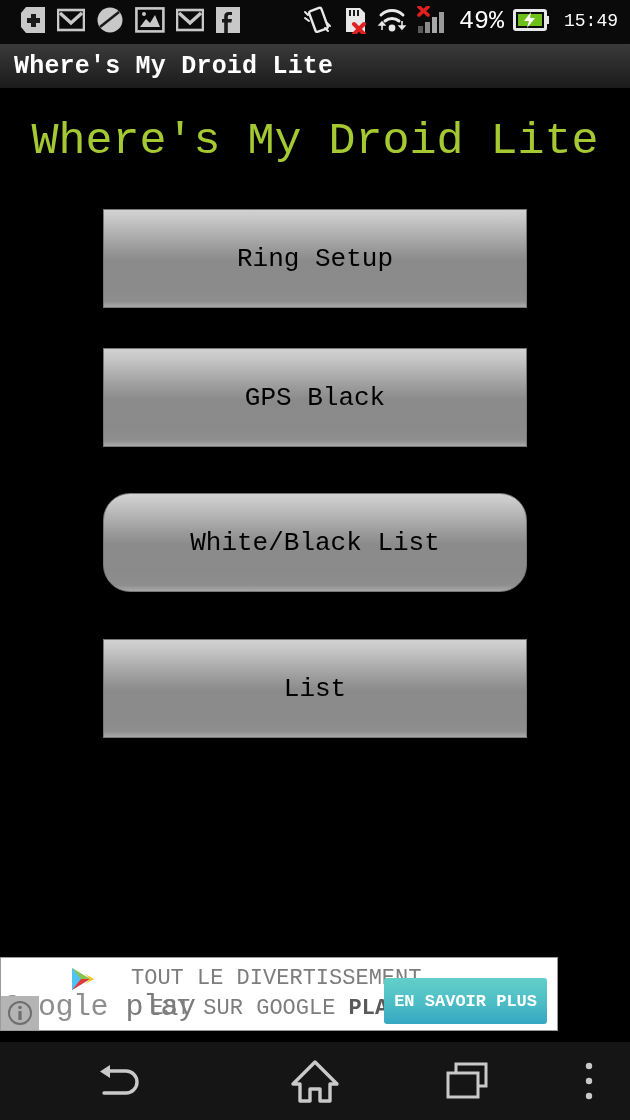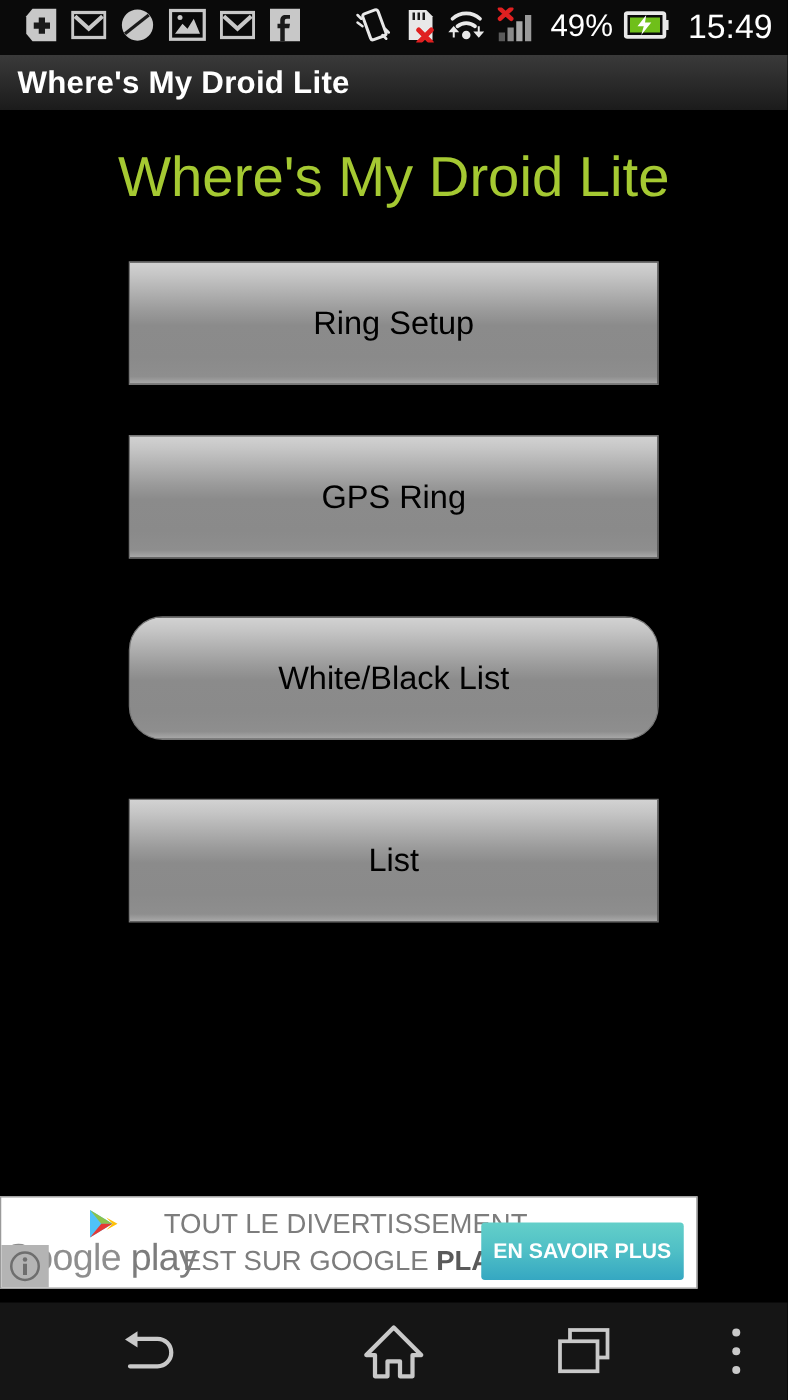--- a/index.html
+++ b/index.html
@@ -12,20 +12,21 @@
     height: 1120px;
     overflow: hidden;
     font-family: "Liberation Sans", sans-serif;
     -webkit-font-smoothing: antialiased;
   }
   .screen {
     position: relative;
     width: 630px;
     height: 1120px;
     background: #000000;
+    font-family: Liberation Mono, monospace;
   }
 
   
   .status-bar {
     position: absolute;
     left: 0; top: 0;
     width: 630px; height: 44px;
     background: #0a0a0a;
     display: flex;
     align-items: center;
@@ -48,21 +49,21 @@
   .sicon { display: block; }
   .battery-pct {
     color: #ffffff;
     font-size: 25px;
     letter-spacing: 0px;
     line-height: 1;
     padding-bottom: 2px;
   }
   .clock {
     color: #ffffff;
-    font-size: 27px;
+    font-size: 18px;
     line-height: 1;
     padding-bottom: 2px;
     margin-left: 6px;
   }
 
   
   .title-bar {
     position: absolute;
     left: 0; top: 44px;
     width: 630px; height: 45px;
@@ -328,21 +329,21 @@
 
   <div class="title-bar">
     <span class="title-text">Where's My Droid Lite</span>
   </div>
 
   <div class="app-body">
 
     <div class="app-heading">Where's My Droid Lite</div>
 
     <div class="btn" id="btn-ring">Ring Setup</div>
-    <div class="btn" id="btn-gps">GPS Ring</div>
+    <div class="btn" id="btn-gps">GPS Black</div>
     <div class="btn" id="btn-list">White/Black List</div>
     <div class="btn" id="btn-help">List</div>
 
   </div>
 
   <div class="ad-banner">
 
     <div class="ad-logo">
       <span class="ad-logo-play">
         <svg width="30" height="26" viewBox="0 0 30 26">

